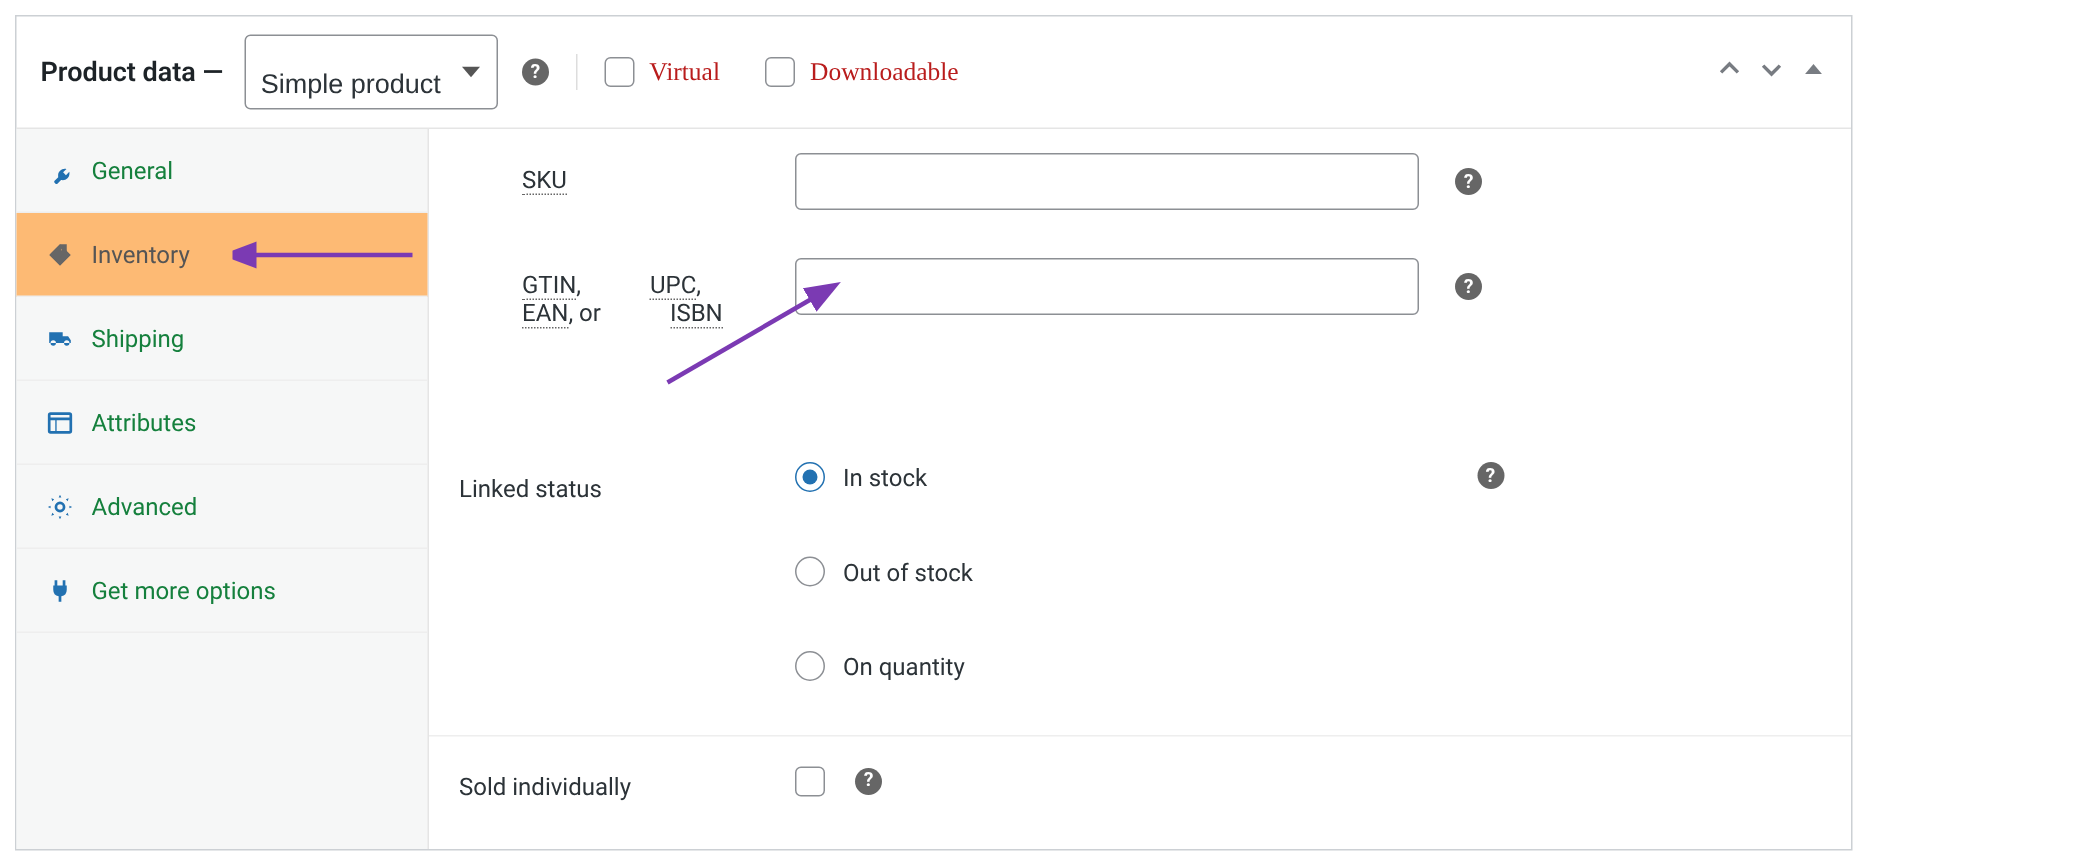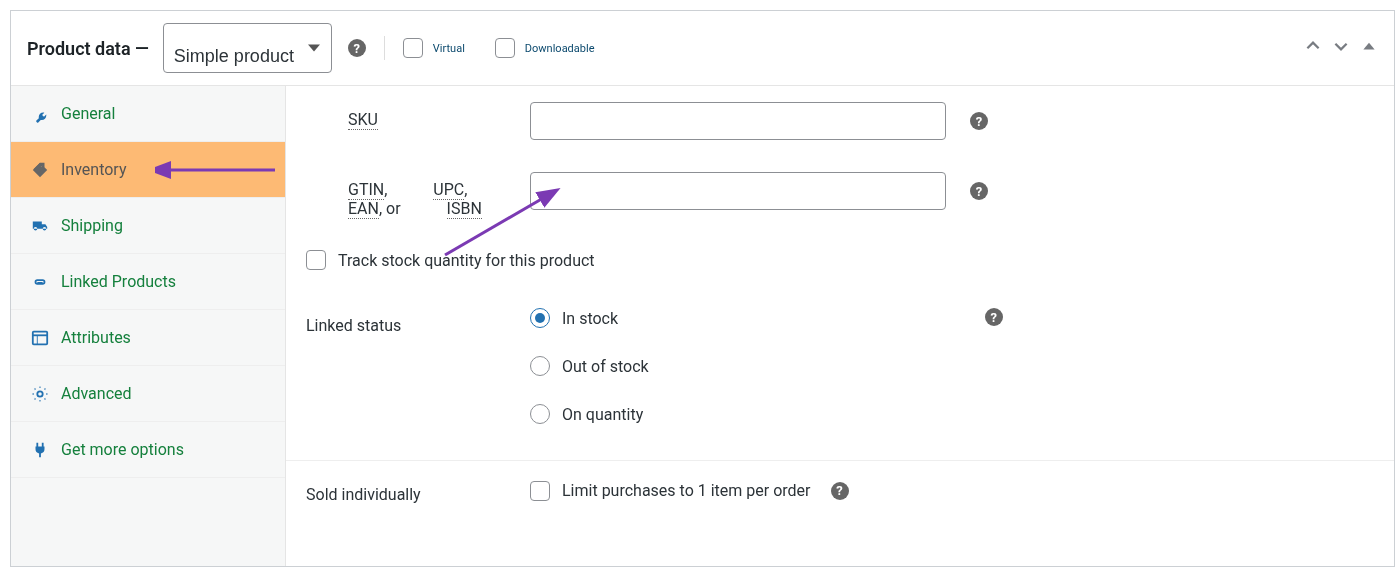--- a/index.html
+++ b/index.html
@@ -1,30 +1,30 @@
 <!DOCTYPE html>
 <html><head>
   <meta charset="utf-8">
   <style>
     * { box-sizing: border-box; margin: 0; padding: 0; }
     body { font-family: -apple-system, BlinkMacSystemFont, "Segoe UI", Roboto, sans-serif; background: #fff; padding: 10px; }
     
-    .metabox { border: 1px solid #ccd0d4; background: #fff; width: 1385px; }
+    .metabox { border: 1px solid #ccd0d4; background: #fff; width: 1225px; }
     
     
     .header { display: flex; align-items: center; padding: 12px 16px; border-bottom: 1px solid #e5e5e5; }
     .header-title { font-size: 18px; font-weight: 600; color: #1d2327; margin-right: 8px; }
     .type-select { font-size: 18px; padding: 22px 36px 6px 10px; border: 1px solid #8c8f94; border-radius: 4px; background: #fff; color: #2c3338; appearance: none; margin-left: 6px; position: relative; }
     .select-wrap { position: relative; display: inline-block; }
     .select-wrap::after { content: ''; position: absolute; right: 12px; top: 50%; transform: translateY(-50%); width: 0; height: 0; border-left: 6px solid transparent; border-right: 6px solid transparent; border-top: 7px solid #555; pointer-events: none; }
     .help-icon { width: 18px; height: 18px; border-radius: 50%; background: #666; color: #fff; display: inline-flex; align-items: center; justify-content: center; font-size: 13px; font-weight: bold; margin-left: 16px; cursor: pointer; flex-shrink: 0; }
     .sep { width: 1px; height: 24px; background: #ddd; margin: 0 18px; }
     .chk-group { display: flex; align-items: center; gap: 10px; margin-right: 30px; }
     .chk { width: 20px; height: 20px; border: 1px solid #8c8f94; border-radius: 4px; background: #fff; }
-    .chk-label { font-size: 11px; color: #0c4a6e; }
+    .chk-label { font-size: 17px; color: #b91c1c; font-family: Liberation Serif, serif; }
     .spacer { flex: 1; }
     .panel-controls { display: flex; gap: 10px; color: #787c82; }
     .panel-controls span { cursor: pointer; font-size: 18px; }
     
     
     .body { display: flex; min-height: 480px; }
     
     
     .sidebar { width: 275px; background: #f6f7f7; border-right: 1px solid #e5e5e5; }
     .tab { display: flex; align-items: center; gap: 12px; padding: 18px 20px; border-bottom: 1px solid #eee; cursor: pointer; font-size: 16px; color: #15803d; position: relative; }
@@ -33,21 +33,21 @@
     .tab-icon svg { width: 18px; height: 18px; }
     
     
     .content { flex: 1; padding: 0; }
     .form-row { display: flex; align-items: flex-start; padding: 16px 20px; min-height: 58px; }
     .form-row.bordered { border-top: 1px solid #eee; align-items: center; }
     .form-label { width: 224px; font-size: 16px; color: #2c3338; padding-top: 8px; }
     .form-label .dotted { border-bottom: 1px dotted #666; margin-left: 42px; }
     .form-control { flex: 1; display: flex; align-items: center; gap: 16px; }
     .text-input { width: 416px; padding: 10px; border: 1px solid #8c8f94; border-radius: 4px; font-size: 14px; }
-    .radio-group { display: flex; flex-direction: column; gap: 28px; text-align: center; }
+    .radio-group { display: flex; flex-direction: column; gap: 43px; text-align: center; }
     .radio-row { display: flex; align-items: center; gap: 12px; }
     .radio { width: 20px; height: 20px; border: 1px solid #8c8f94; border-radius: 50%; background: #fff; display: inline-flex; align-items: center; justify-content: center; }
     .radio.checked::after { content: ''; width: 10px; height: 10px; border-radius: 50%; background: #2271b1; }
     .radio.checked { border-color: #2271b1; }
     .opt-label { font-size: 16px; color: #2c3338; }
     .inline-check { display: flex; align-items: center; gap: 12px; }
     
     
     .arrow1 { position: absolute; left: 145px; top: 145px; pointer-events: none; }
     .arrow2 { position: absolute; left: 415px; top: 175px; pointer-events: none; }
@@ -120,28 +120,20 @@
 
       <div class="tab">
         <span class="tab-icon">
               <svg viewBox="0 0 20 20" fill="#2271b1">
                 <path d="M2 5h10v8H2z M12 8h4l2 3v2h-6z M5 15a2 2 0 100-4 2 2 0 000 4zm10 0a2 2 0 100-4 2 2 0 000 4z"></path>
               </svg>
             </span>
         <span>Shipping</span>
       </div>
 
-      <div class="tab">
-        <span class="tab-icon">
-              <svg viewBox="0 0 20 20" fill="#2271b1">
-                <path d="M7 12a3 3 0 010-6h3v2H7a1 1 0 000 2h3v2H7zm6-6a3 3 0 010 6h-3v-2h3a1 1 0 000-2h-3V6h3zm-6 3h6v2H7V9z" transform="translate(0 1)"></path>
-              </svg>
-            </span>
-        <span>Linked Products</span>
-      </div>
 
       <div class="tab">
         <span class="tab-icon">
               <svg viewBox="0 0 20 20" fill="#2271b1">
                 <rect x="2" y="3" width="16" height="14" rx="1" fill="none" stroke="#2271b1" stroke-width="2"></rect>
                 <line x1="2" y1="7" x2="18" y2="7" stroke="#2271b1" stroke-width="2"></line>
                 <line x1="7" y1="7" x2="7" y2="17" stroke="#2271b1" stroke-width="1"></line>
               </svg>
             </span>
         <span>Attributes</span>
@@ -183,26 +175,20 @@
         <div class="form-label">
           <span class="dotted">GTIN</span><span>, </span><span class="dotted">UPC</span><span>, </span><span class="dotted">EAN</span><span>, or </span><span class="dotted">ISBN</span>
         </div>
         <div class="form-control">
           <input type="text" class="text-input" value="" style="">
           <span class="help-icon" style="margin-left:8px">?</span>
         </div>
       </div>
 
       <div class="form-row">
-        <div class="form-control">
-          <label class="inline-check">
-            <span class="chk"></span>
-            <span class="opt-label">Track stock quantity for this product</span>
-          </label>
-        </div>
       </div>
 
       <div class="form-row" style="align-items:flex-start">
         <div class="form-label">Linked status</div>
         <div class="form-control" style="align-items:flex-start">
           <div class="radio-group">
             <label class="radio-row">
               <span class="radio checked"></span>
               <span class="opt-label">In stock</span>
             </label>
@@ -217,21 +203,20 @@
           </div>
           <span class="help-icon" style="margin-left:320px">?</span>
         </div>
       </div>
 
       <div class="form-row bordered" style="margin-top:20px">
         <div class="form-label">Sold individually</div>
         <div class="form-control">
           <label class="inline-check">
             <span class="chk"></span>
-            <span class="opt-label">Limit purchases to 1 item per order</span>
           </label>
           <span class="help-icon" style="margin-left:4px">?</span>
         </div>
       </div>
 
     </div>
   </div>
 </div>
 
 <svg class="arrow1" width="130" height="30">

